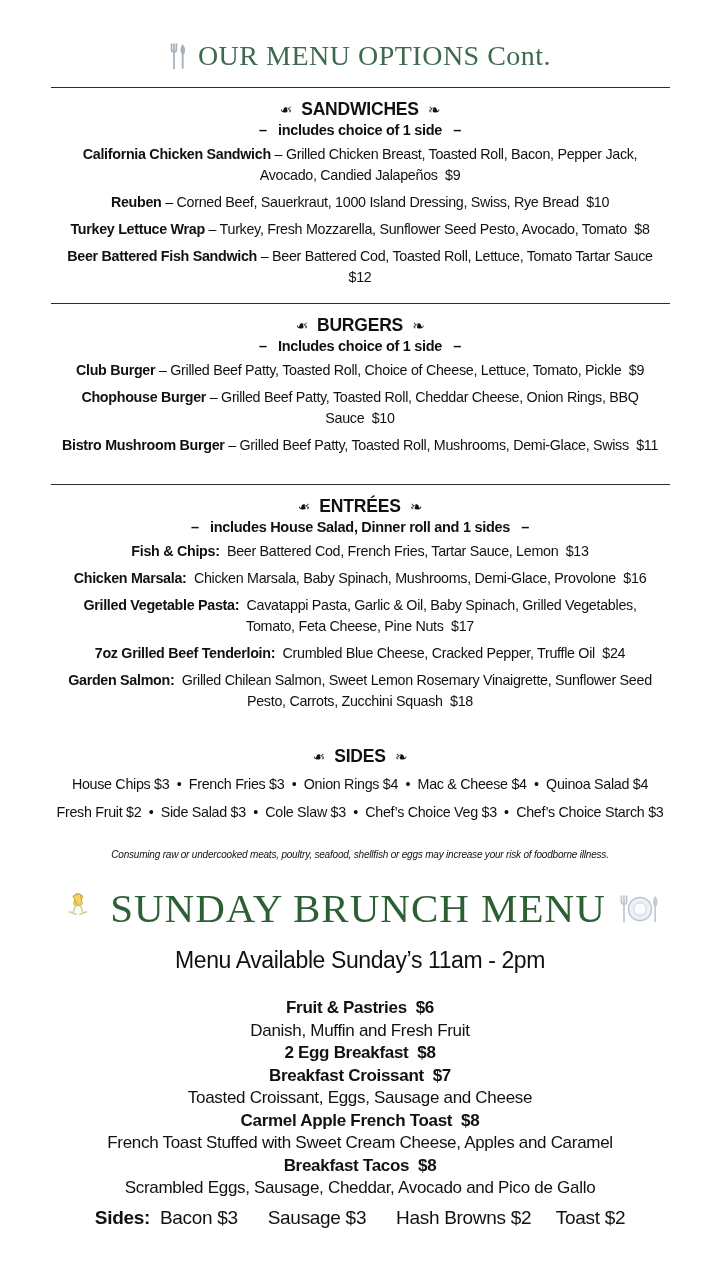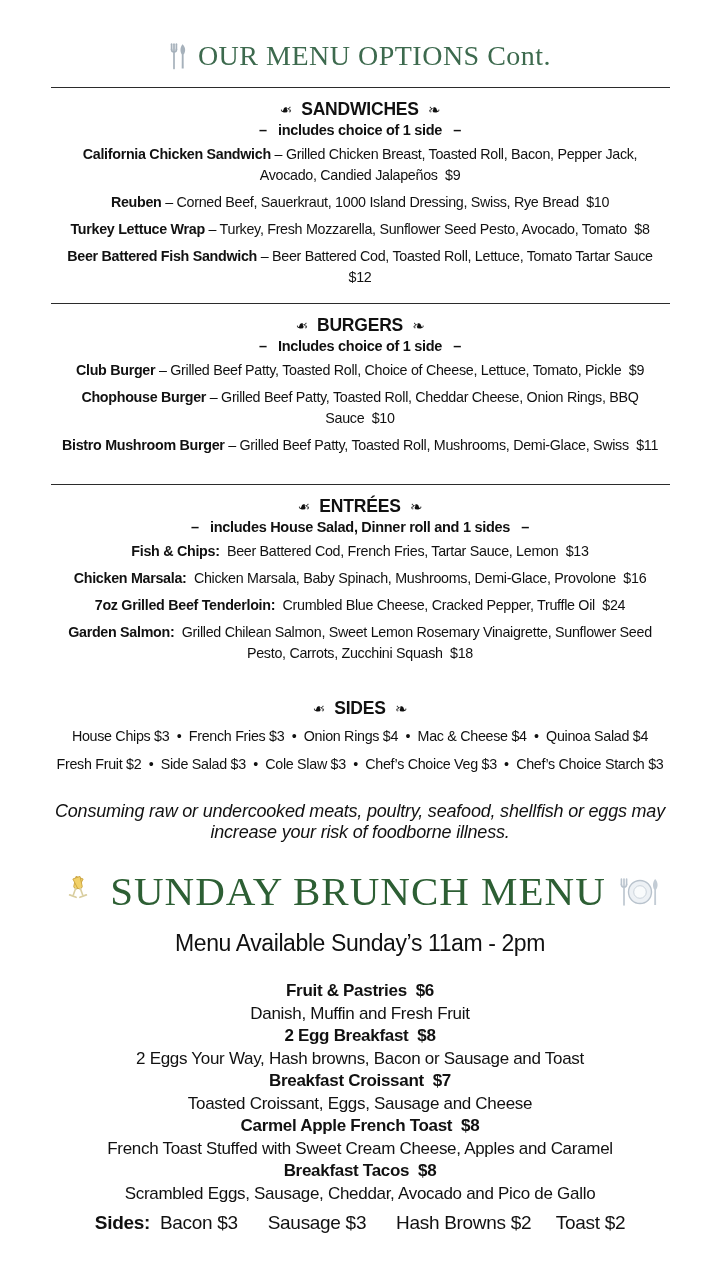--- a/index.html
+++ b/index.html
@@ -28,21 +28,21 @@
   .note{margin:2px 0 4px 0;font-weight:700;font-size:14.5px;white-space:pre;}
   .item{
     margin:6px 44px;font-size:14.3px;line-height:21px;white-space:pre-wrap;
   }
   .item b{font-weight:700;}
   
   .sides-head{margin-top:34px;}
   .sides-line{margin:7px 0;font-size:14.3px;line-height:21px;white-space:pre;text-align:center;}
   
   .disclaimer{
-    margin:26px 30px 0 30px;font-size:18px;font-style:italic;text-align:center;
+    margin:26px 30px 0 30px;font-size:10px;font-style:italic;text-align:center;
     letter-spacing:-0.2px;
   }
   
   .brunch-title-row{display:flex;align-items:center;justify-content:center;gap:12px;margin-top:26px;}
   .brunch-title{
     font-family:"Liberation Serif",serif;font-weight:400;font-size:41px;
     color:#2d5f34;letter-spacing:1px;line-height:1.1;
   }
   .availability{margin-top:16px;text-align:center;font-size:23px;letter-spacing:-0.4px;}
   .brunch-list{margin-top:22px;text-align:center;font-size:17px;line-height:22.5px;}
@@ -105,20 +105,21 @@
 
   <section class="section">
     <h2 class="section-head">
       <span class="orn orn-left">❧</span>
       <span>ENTRÉES</span>
       <span class="orn">❧</span>
     </h2>
     <p class="note">–   includes House Salad, Dinner roll and 1 sides   –</p>
     <p class="item"><b>Fish &amp; Chips:</b><span>  Beer Battered Cod, French Fries, Tartar Sauce, Lemon  $13</span></p>
     <p class="item"><b>Chicken Marsala:</b><span>  Chicken Marsala, Baby Spinach, Mushrooms, Demi-Glace, Provolone  $16</span></p>
+    <p class="item"><b>Grilled Vegetable Pasta:</b><span>  Cavatappi Pasta, Garlic &amp; Oil, Baby Spinach, Grilled Vegetables, Tomato, Feta Cheese, Pine Nuts  $17</span></p>
     <p class="item"><b>7oz Grilled Beef Tenderloin:</b><span>  Crumbled Blue Cheese, Cracked Pepper, Truffle Oil  $24</span></p>
     <p class="item"><b>Garden Salmon:</b><span>  Grilled Chilean Salmon, Sweet Lemon Rosemary Vinaigrette, Sunflower Seed Pesto, Carrots, Zucchini Squash  $18</span></p>
   </section>
 
   <section class="section">
     <h2 class="section-head sides-head">
       <span class="orn orn-left">❧</span>
       <span>SIDES</span>
       <span class="orn">❧</span>
     </h2>
@@ -161,21 +162,20 @@
 
   <p class="availability">Menu Available Sunday’s 11am - 2pm</p>
 
   <div class="brunch-list">
     <div>
       <div class="brunch-item-name">Fruit &amp; Pastries  $6</div>
       <div class="brunch-item-desc">Danish, Muffin and Fresh Fruit</div>
     </div>
     <div>
       <div class="brunch-item-name">2 Egg Breakfast  $8</div>
-      <div class="brunch-item-desc">2 Eggs Your Way, Hash browns, Bacon or Sausage and Toast</div>
     </div>
     <div>
       <div class="brunch-item-name">Breakfast Croissant  $7</div>
       <div class="brunch-item-desc">Toasted Croissant, Eggs, Sausage and Cheese</div>
     </div>
     <div>
       <div class="brunch-item-name">Carmel Apple French Toast  $8</div>
       <div class="brunch-item-desc">French Toast Stuffed with Sweet Cream Cheese, Apples and Caramel</div>
     </div>
     <div>

